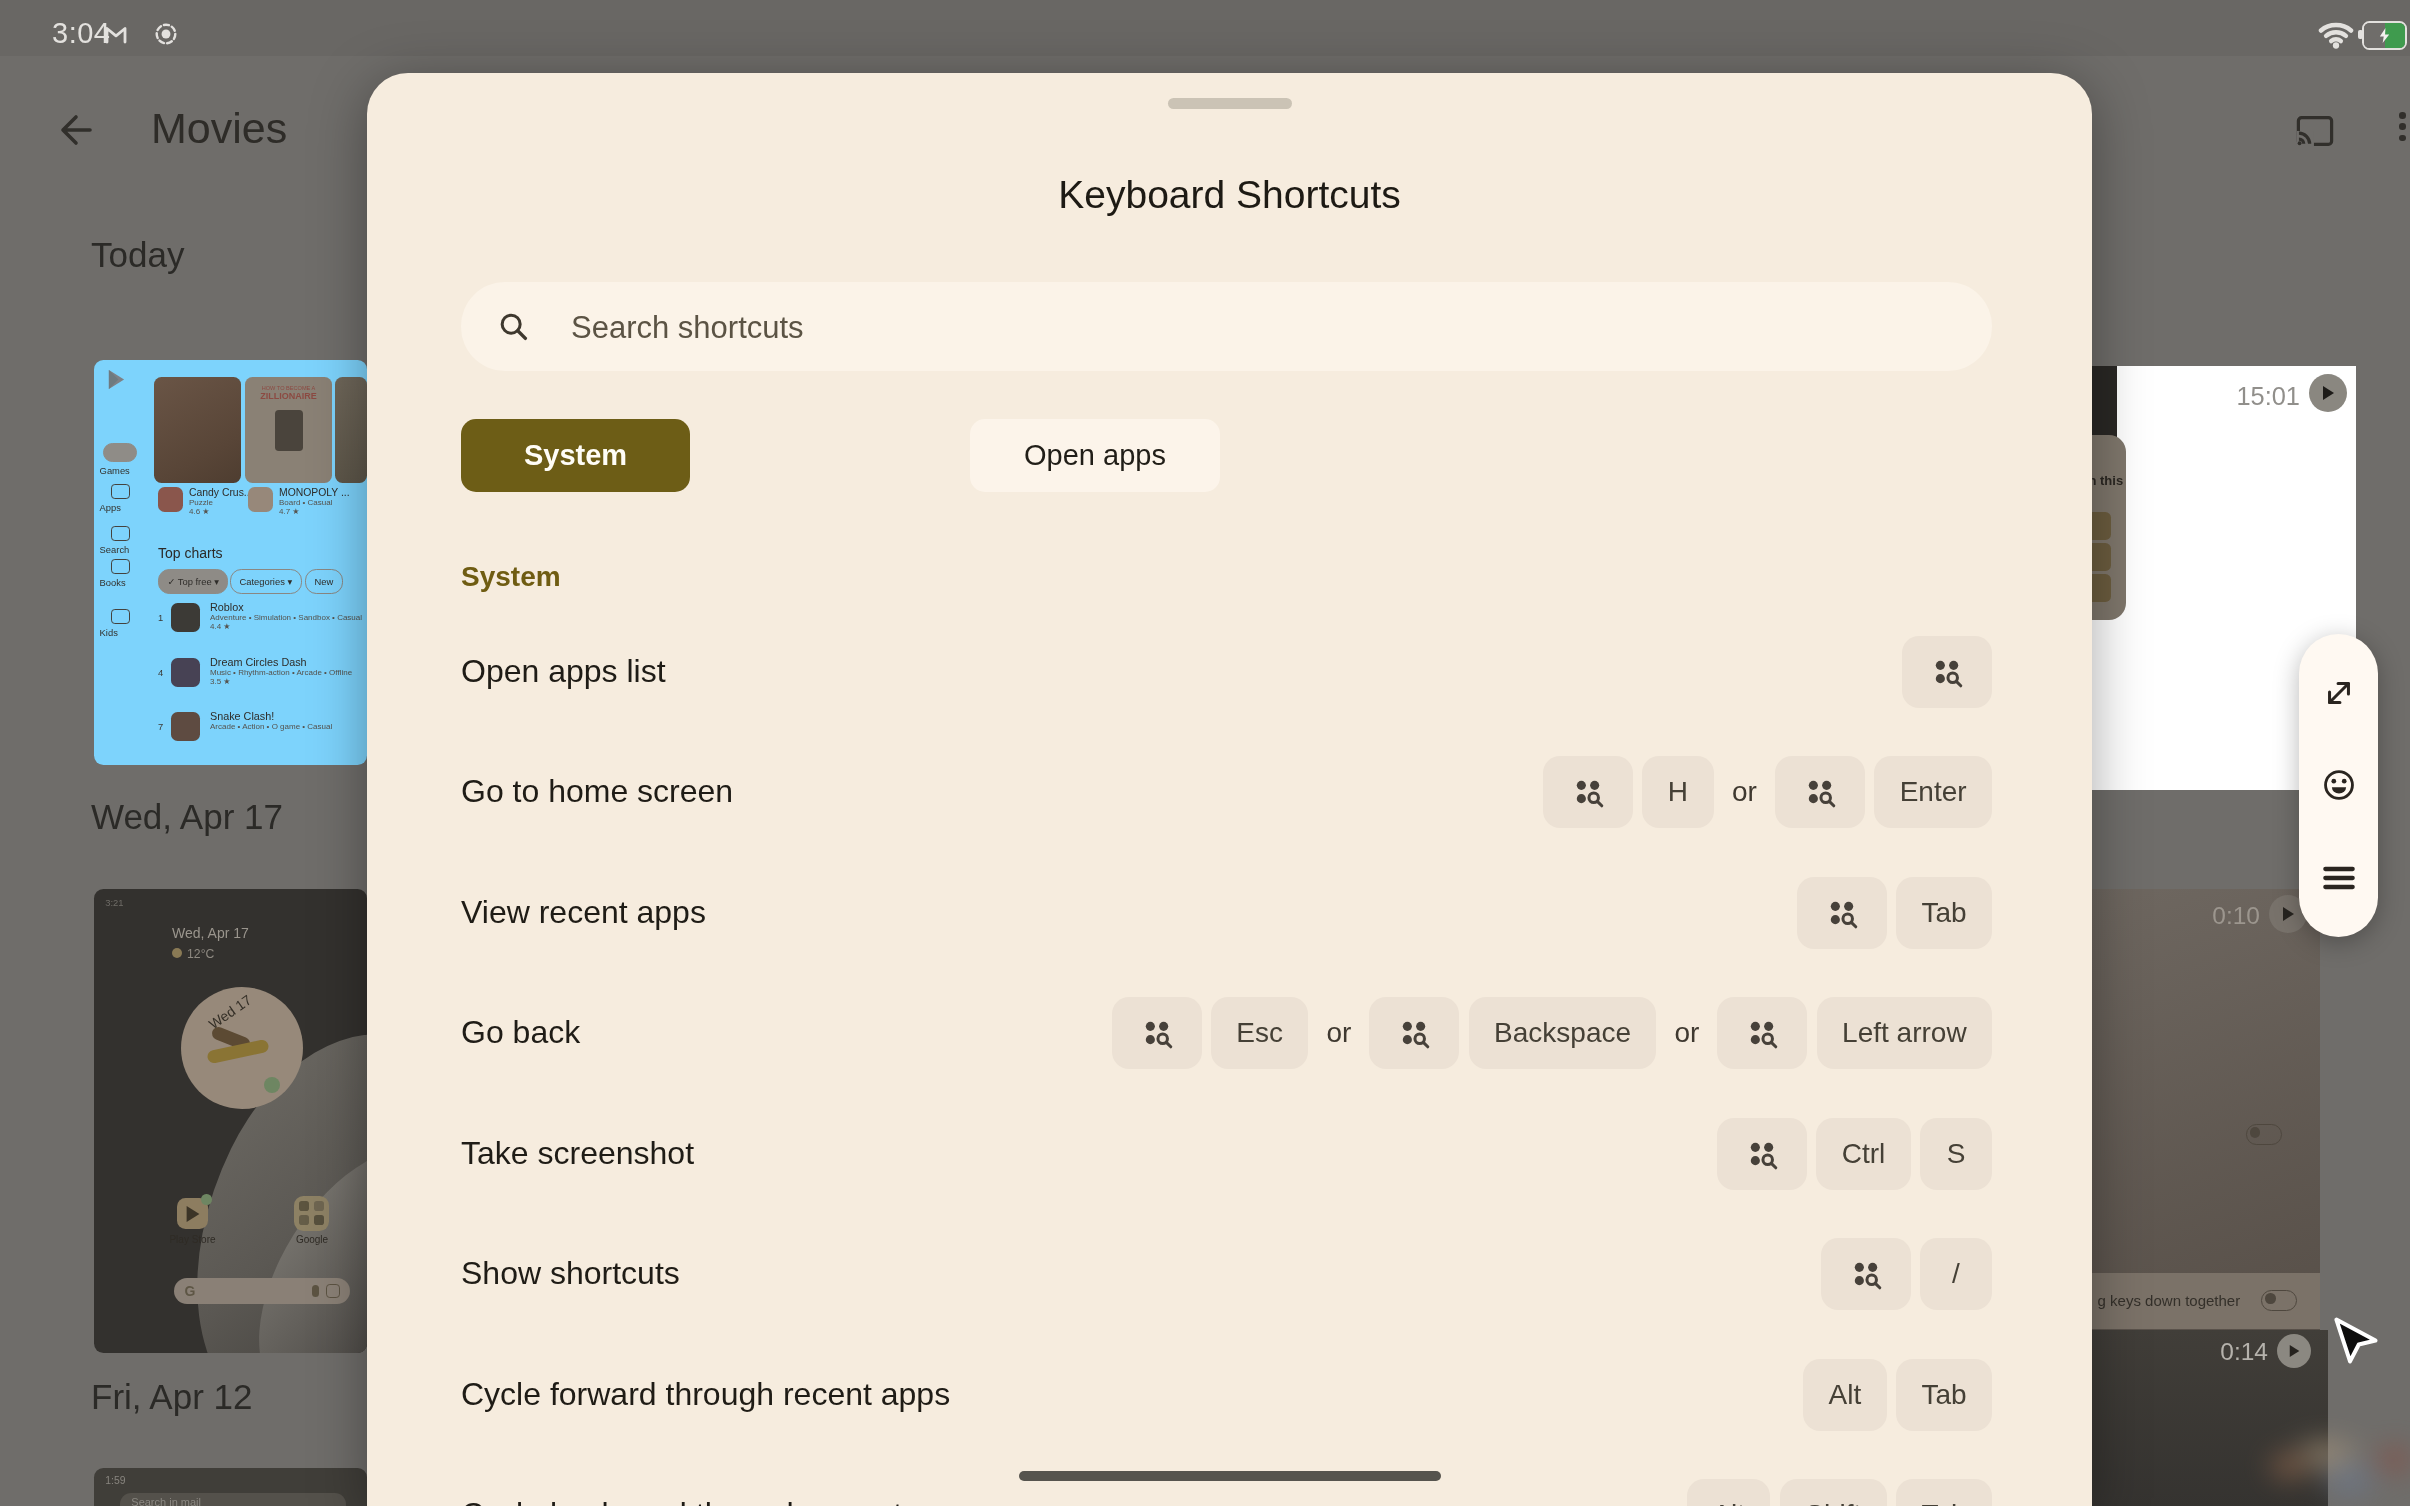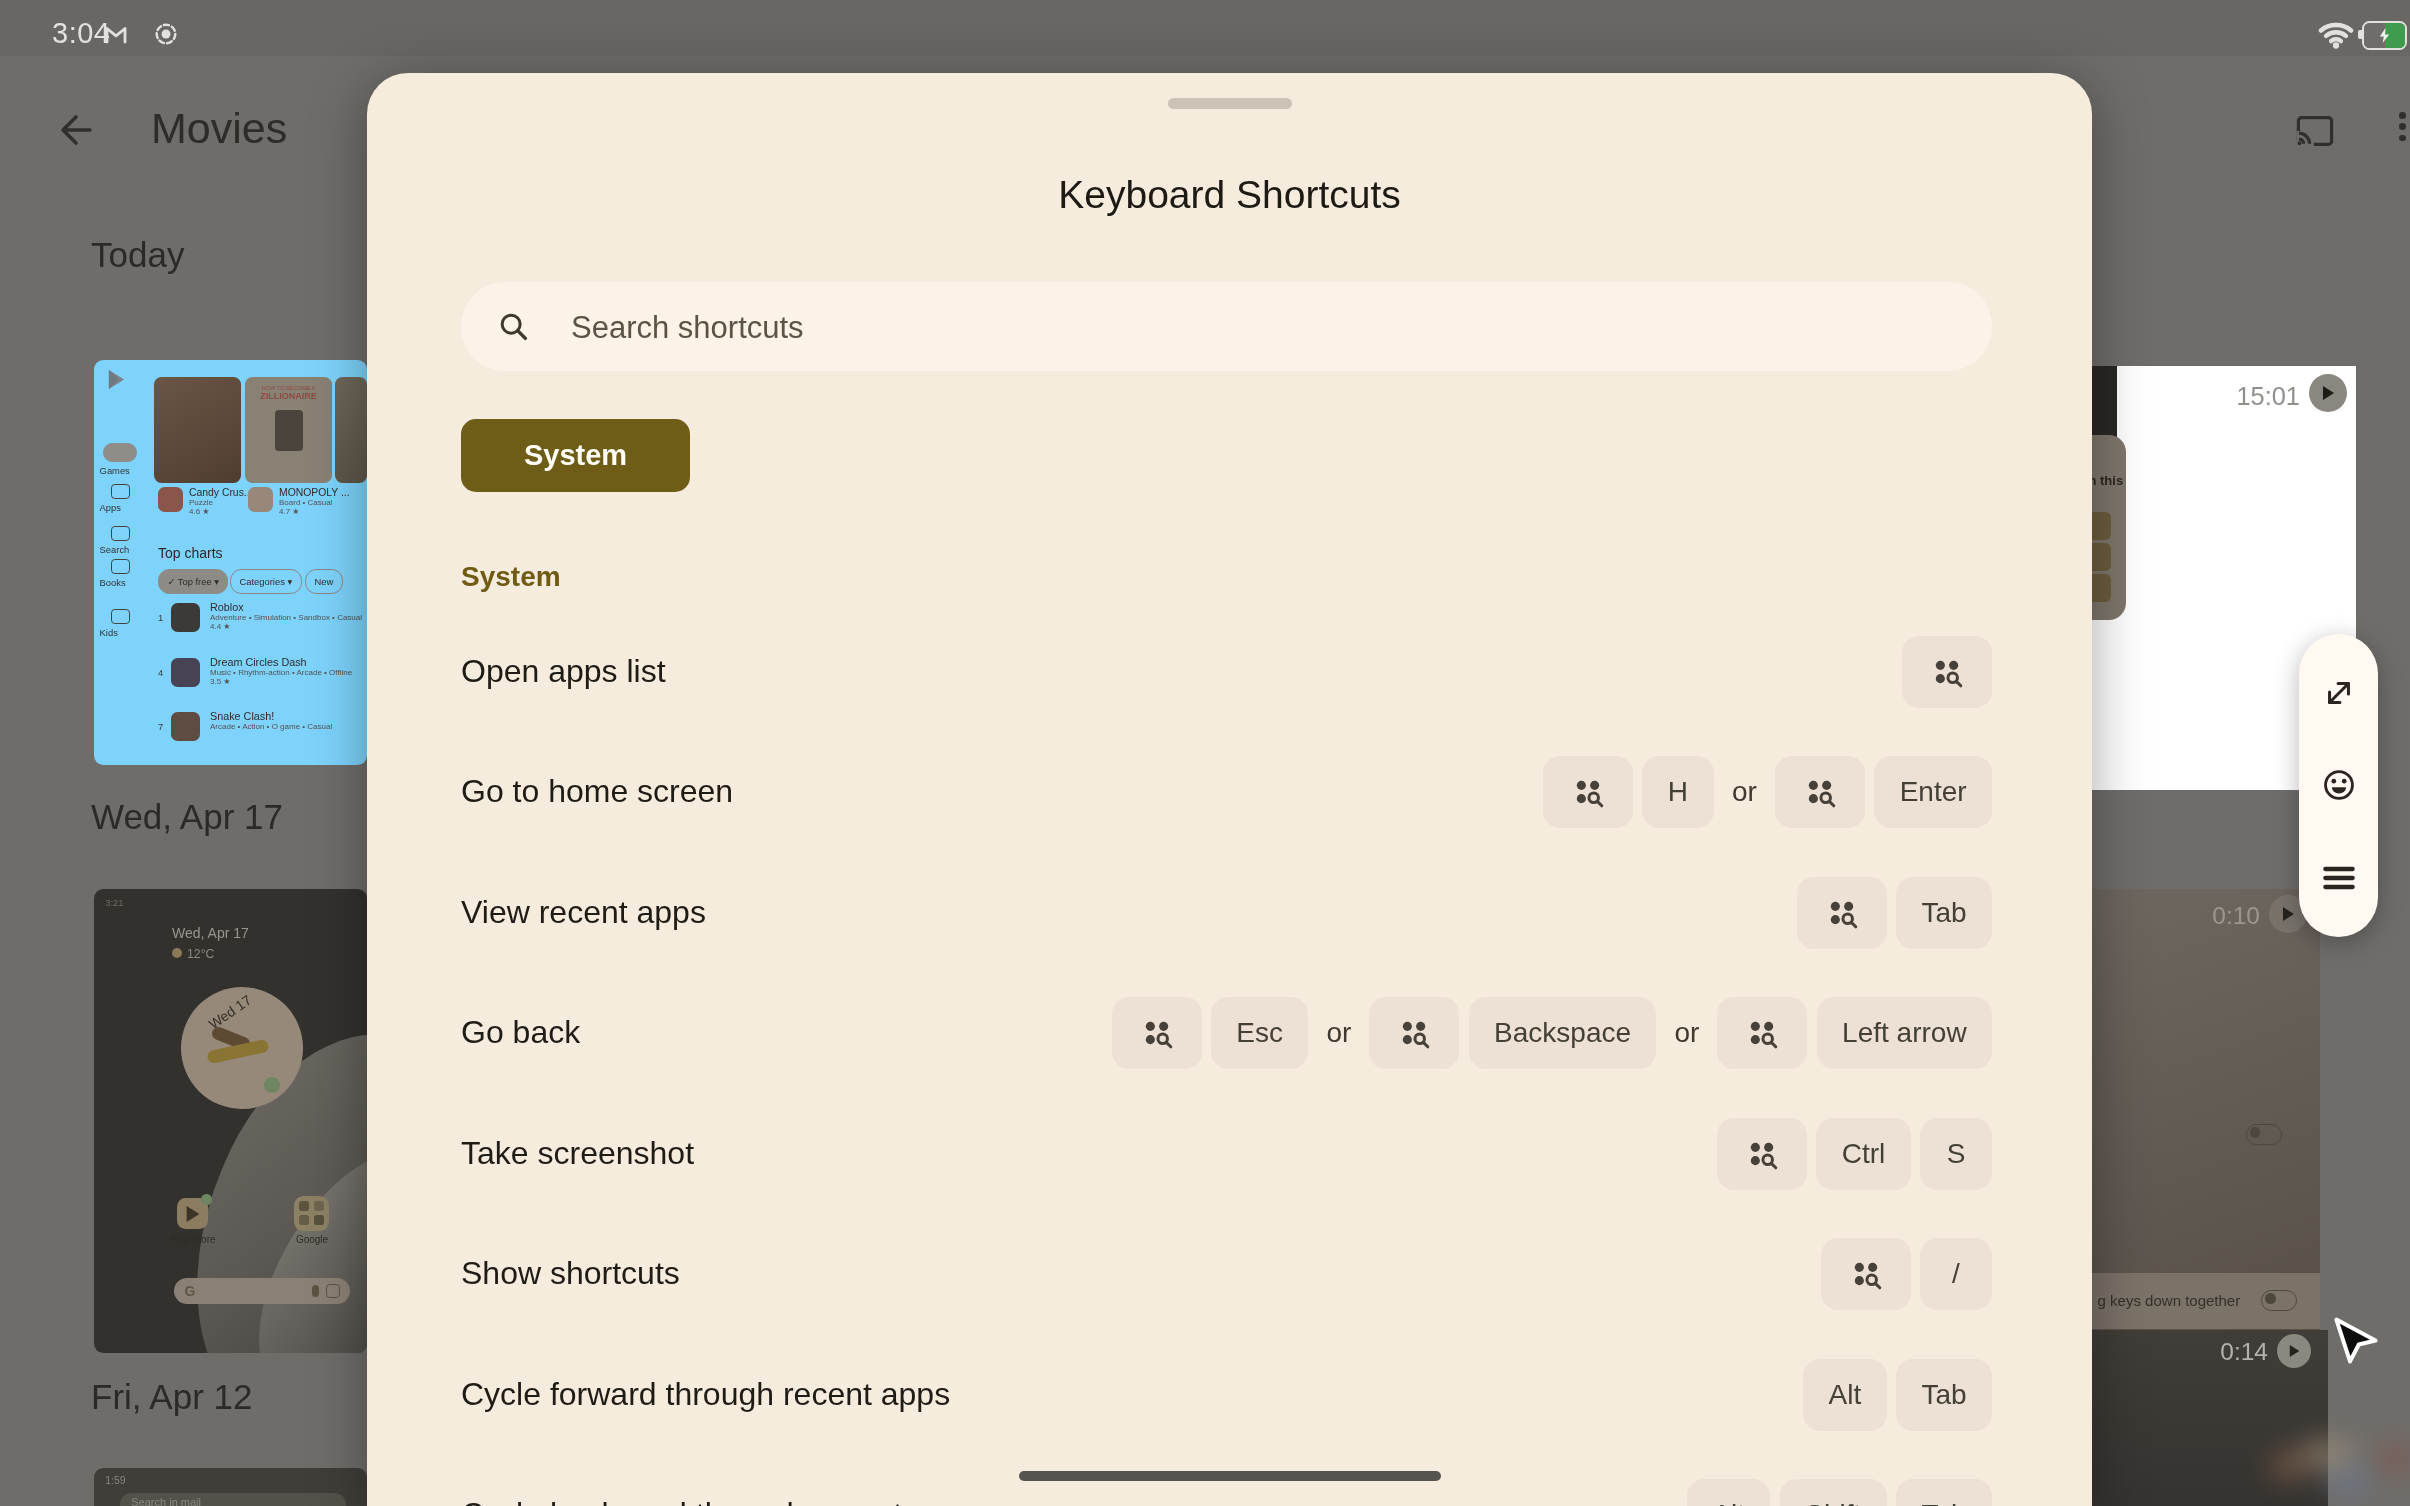--- a/index.html
+++ b/index.html
@@ -343,20 +343,23 @@
     <div id="dlg-search">
       <svg id="search-ic" width="36" height="36" viewBox="0 0 38 38">
         <circle cx="16" cy="16" r="9.5" fill="none" stroke="#3E382E" stroke-width="3.2"></circle>
         <line x1="23" y1="23" x2="31" y2="31" stroke="#3E382E" stroke-width="3.6" stroke-linecap="round"></line>
         </svg>
       <input type="text" placeholder="Search shortcuts" style="">
     </div>
     <div class="chip sel" style="left:94px;width:229px;">
         <span>System</span>
       </div>
+    <div class="chip unsel" style="left:603px;width:250px;">
+        <span>Open apps</span>
+      </div>
     <div id="dlg-section">System</div>
     <div id="shortcut-rows">
         <div class="sc-row" style="top: 538px;">
           <div class="sc-label">Open apps list</div>
           <div class="sc-keys">
             <span class="combo">
               <span class="keycap meta">
                 <svg width="38" height="38" viewBox="0 0 40 40">
                   <circle cx="13" cy="13" r="4.8" fill="#47413A"></circle>
                   <circle cx="27" cy="13" r="4.8" fill="#47413A"></circle>

